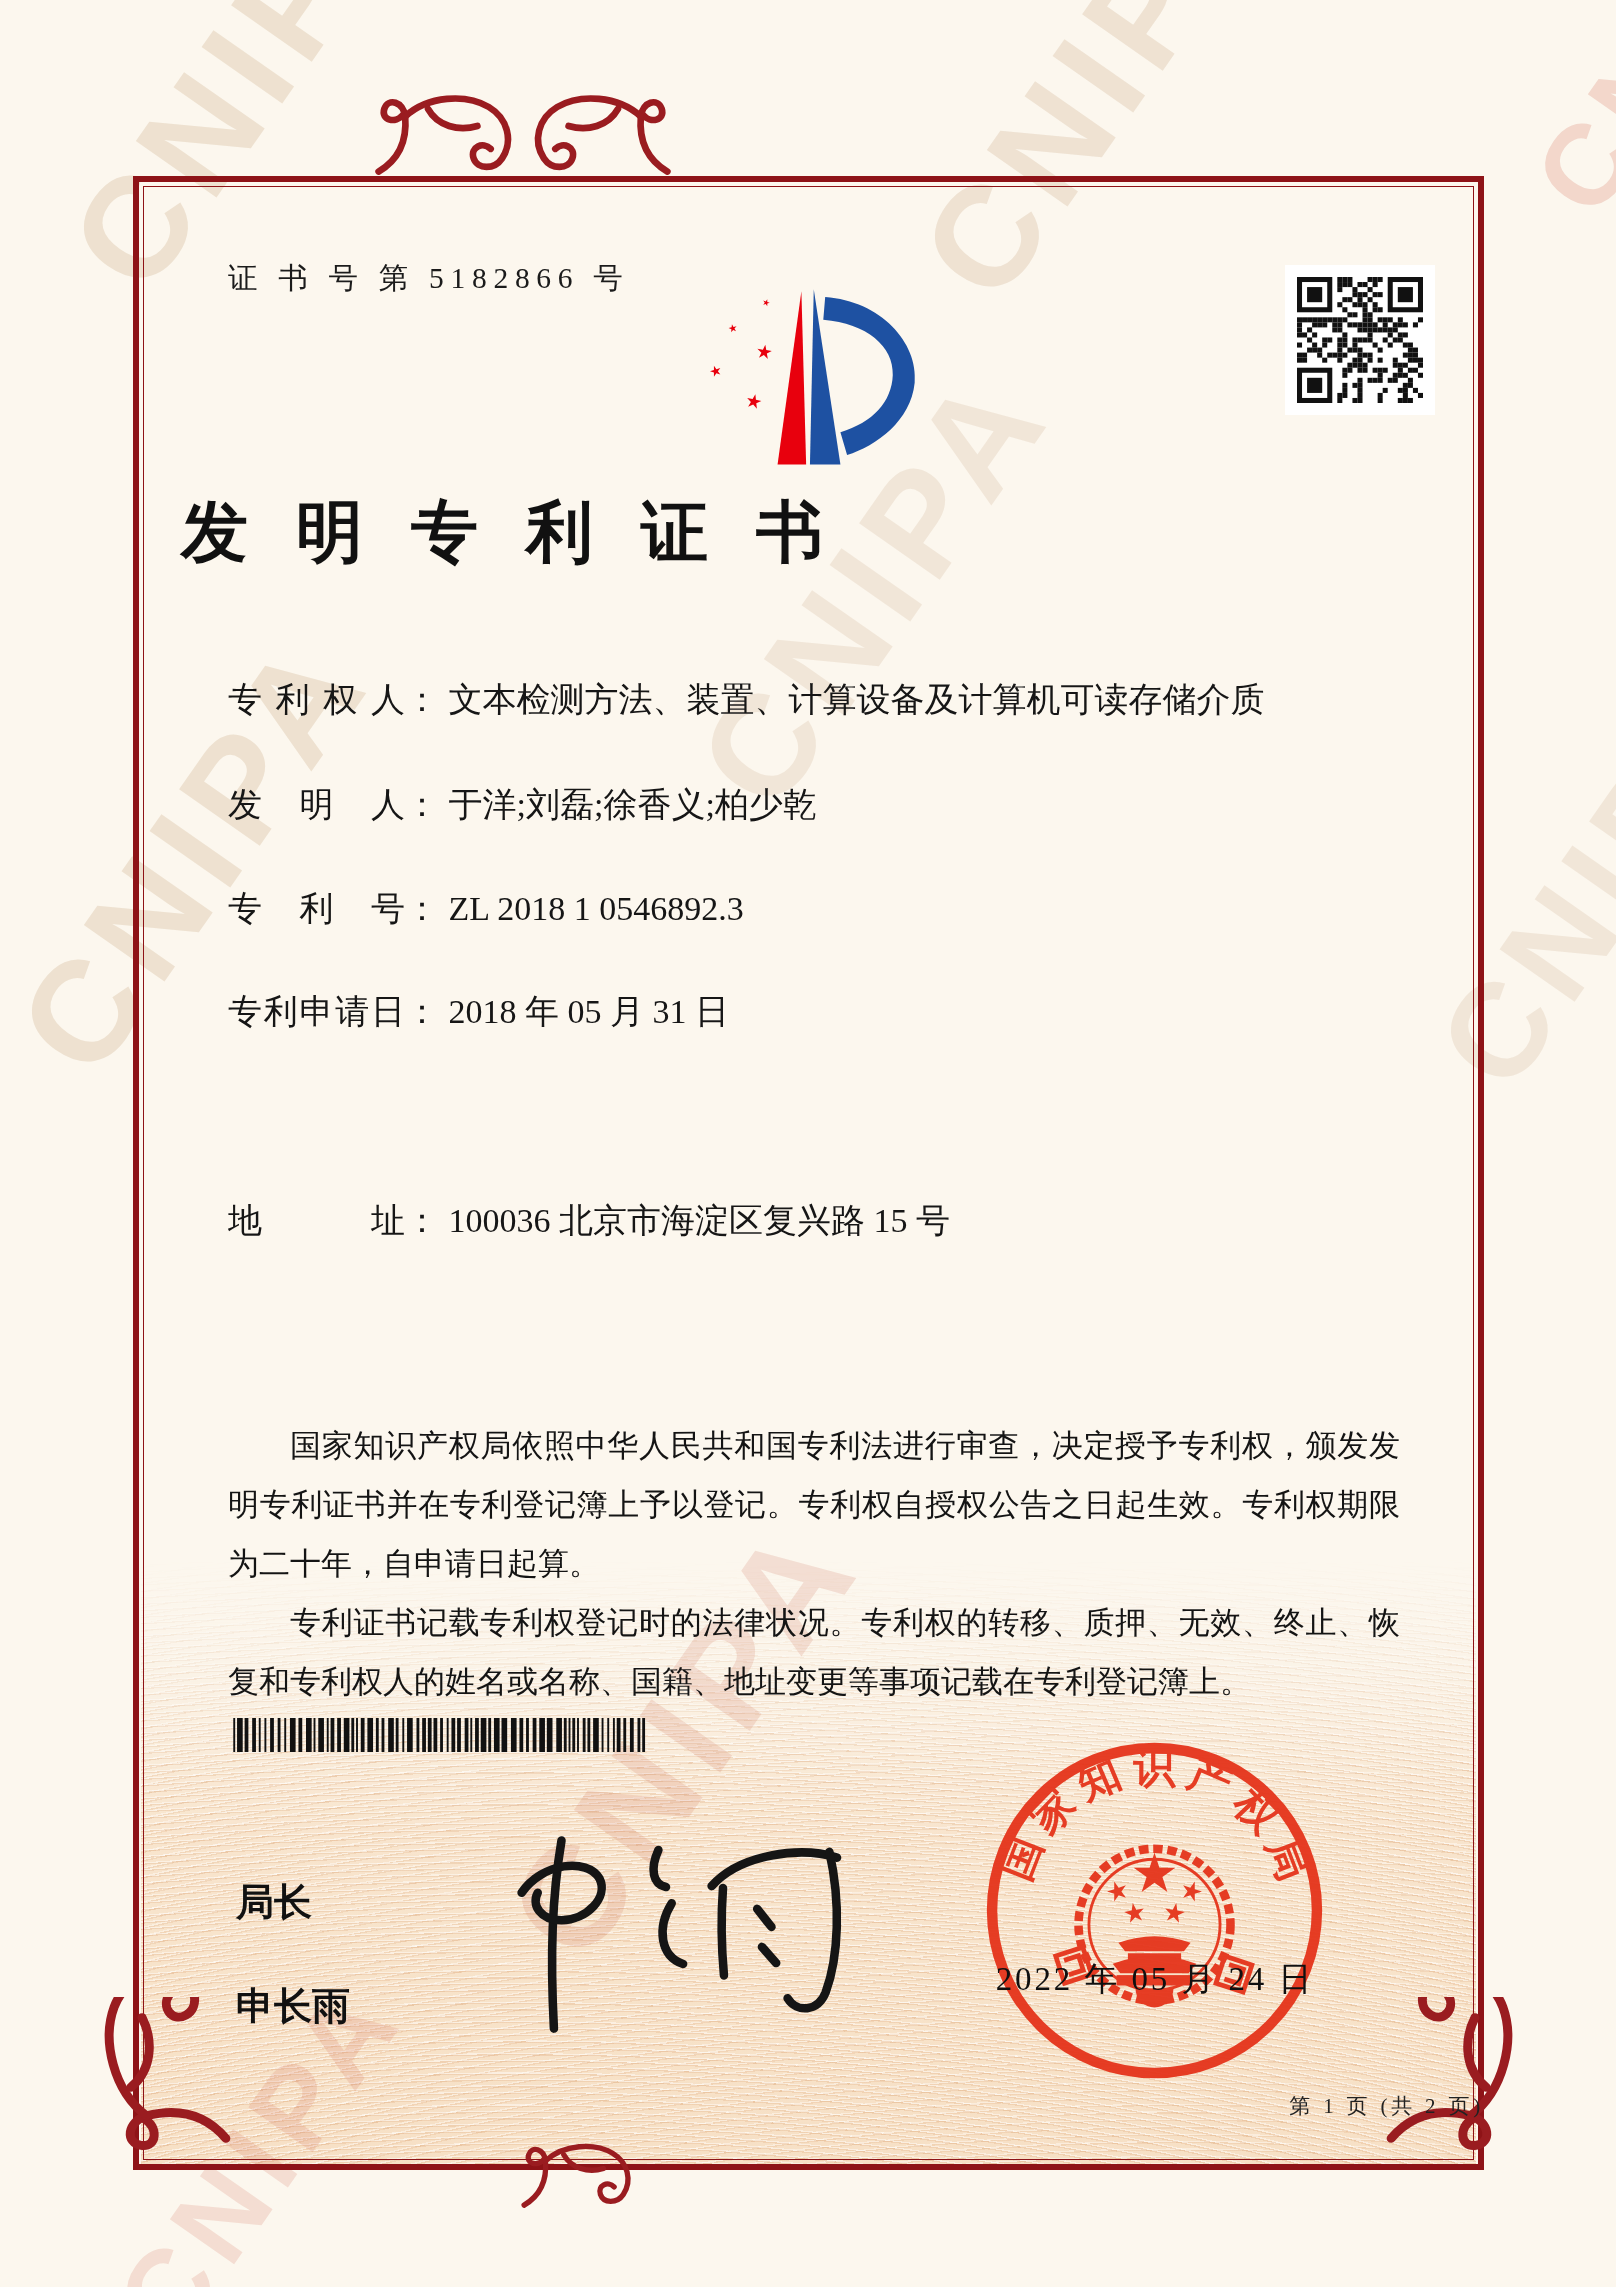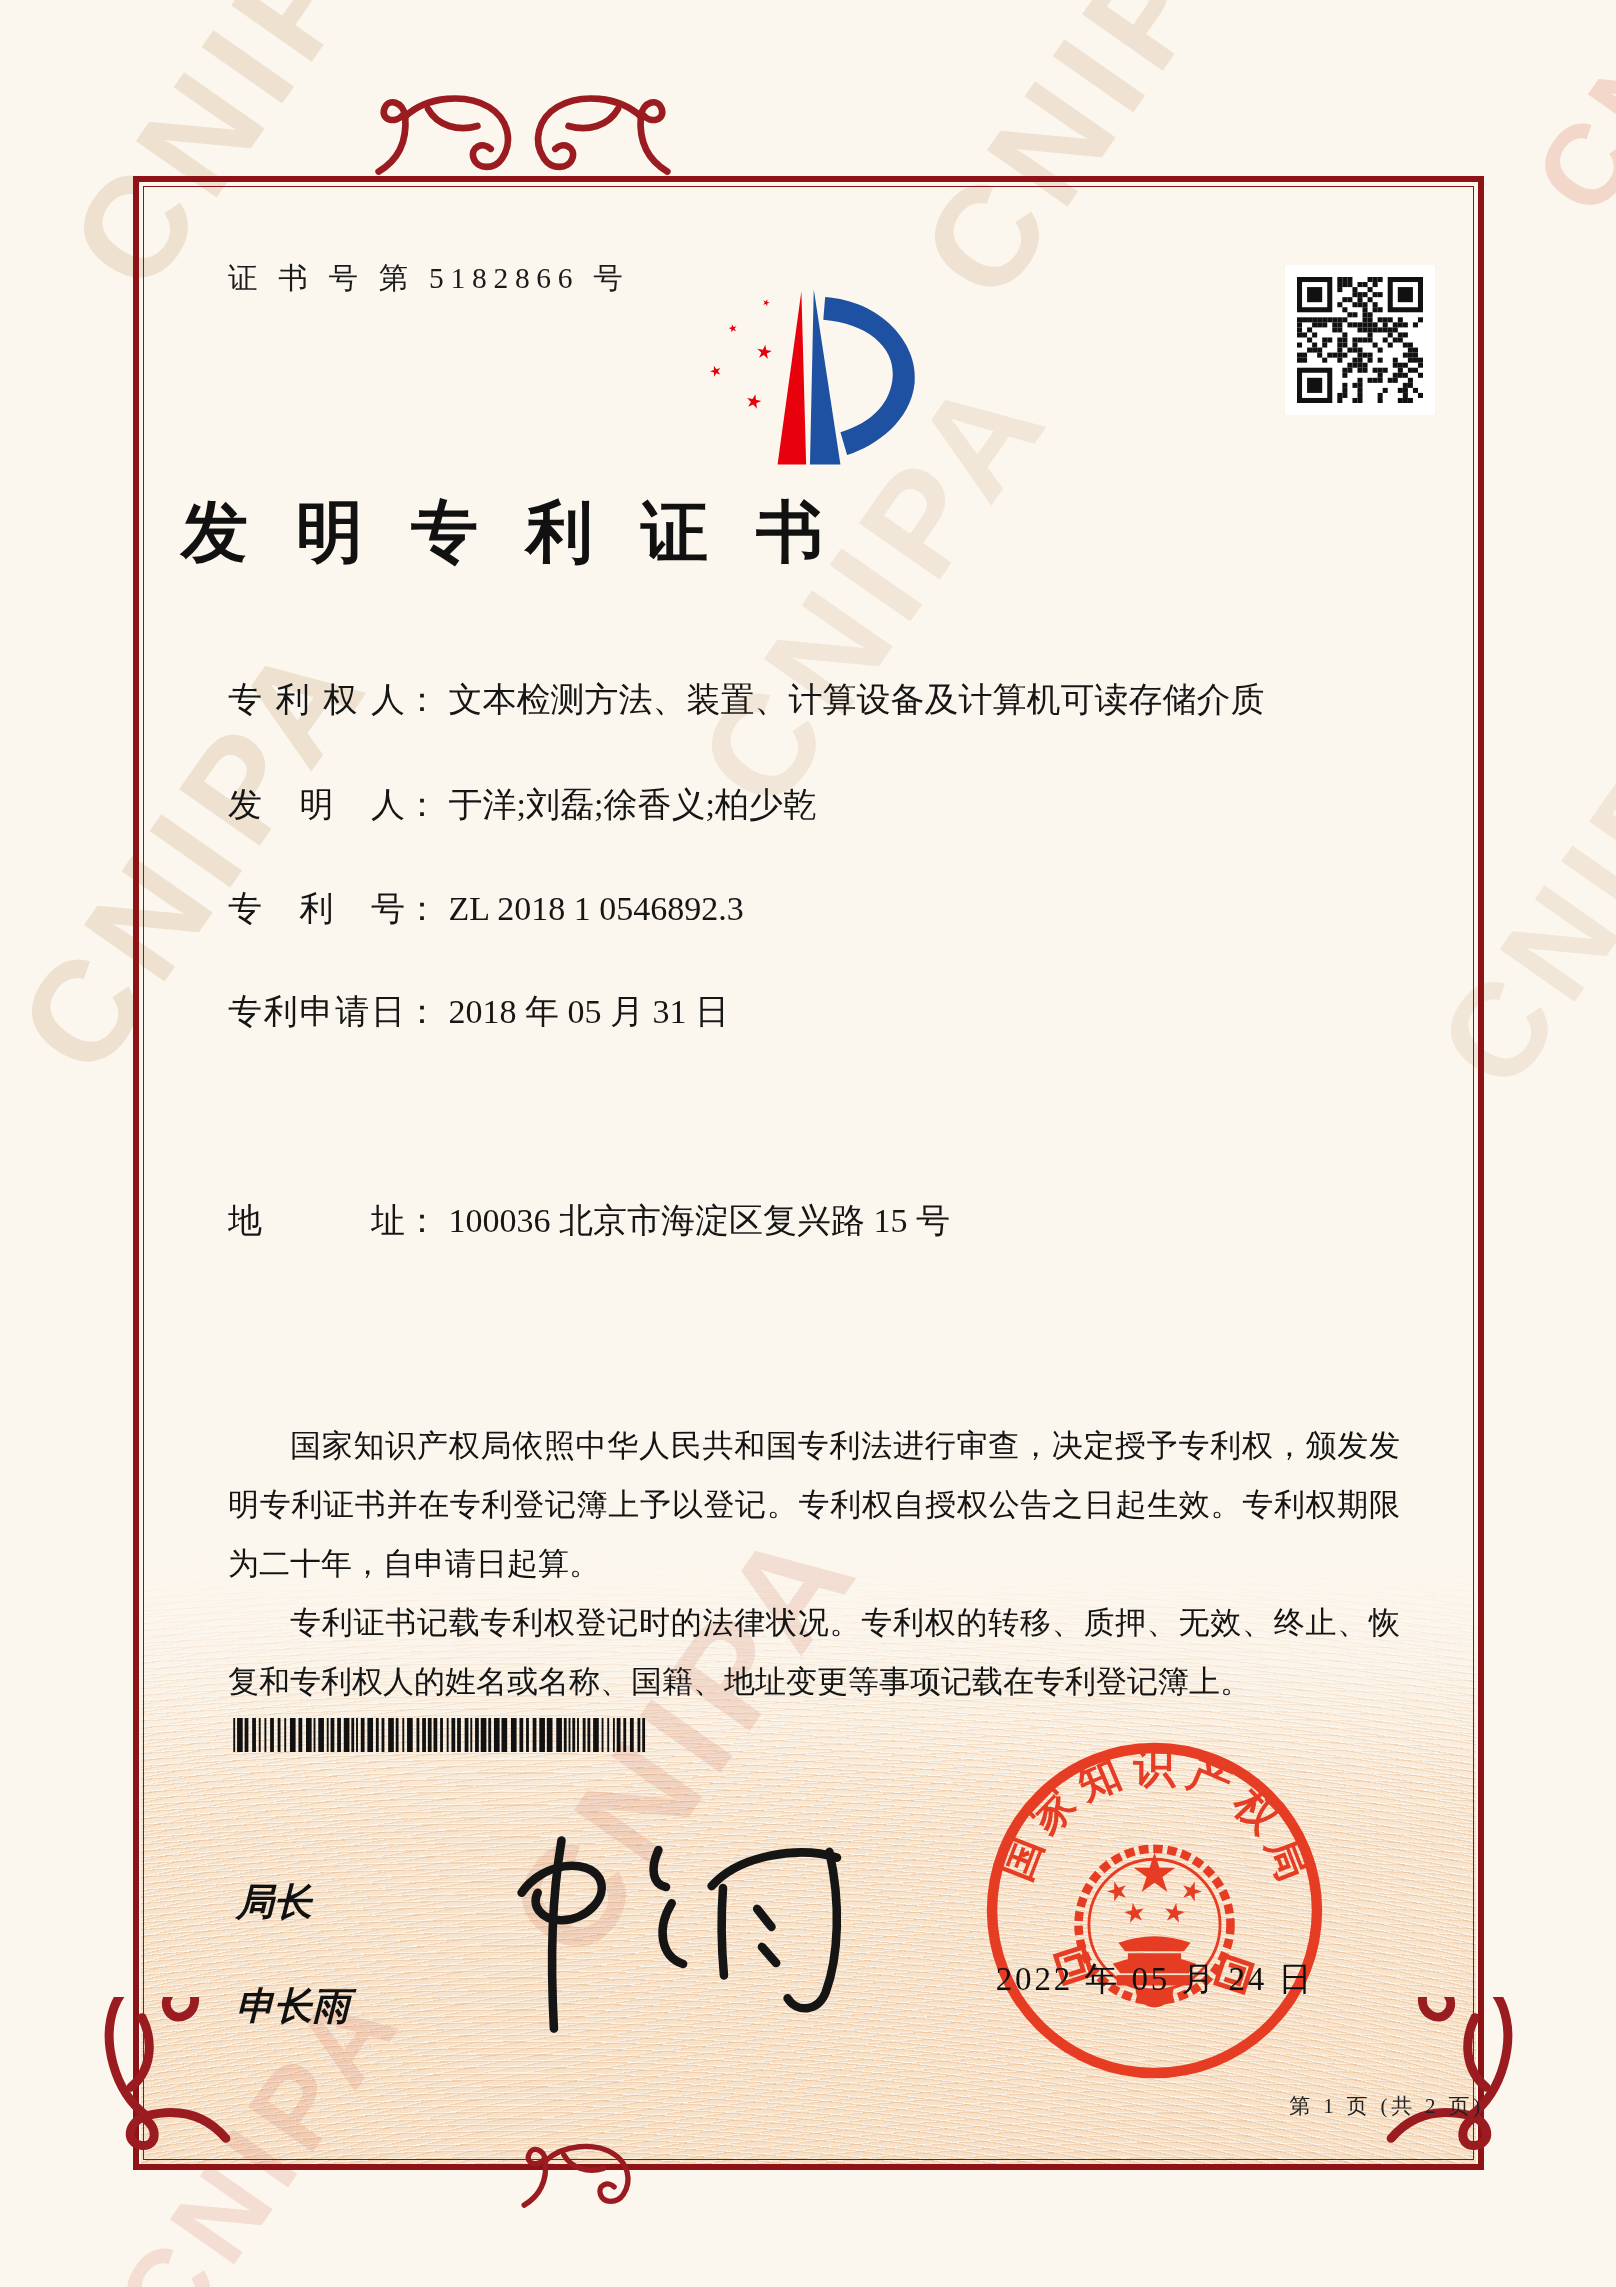--- a/index.html
+++ b/index.html
@@ -74,21 +74,21 @@
     font-size:31px; line-height:59px; text-align:justify; text-justify:inter-ideograph;
     color:#141414;
   }
   .paras p{margin:0; text-indent:2em;}
   .barcode{position:absolute; left:232px; top:1718px;}
   .signer{
     position:absolute; left:236px; top:1877px;
     font-family:"Liberation Sans","DejaVu Sans",sans-serif;
     font-weight:600; font-size:38px; color:#111;
   }
-  .signer div{margin-bottom:53px;font-style:italic;}
+  .signer div{margin-bottom:53px;}
   .signature{position:absolute; left:495px; top:1812px;}
   .seal{position:absolute; left:974px; top:1730px; opacity:.95;}
   .seal-date{
     position:absolute; left:1155px; top:1957px; transform:translateX(-50%);
     font-size:33px; letter-spacing:2.9px; color:#101010; white-space:nowrap; z-index:6;
   }
   .pageinfo{
     position:absolute; left:133px; width:1351px; top:2092px;
     text-align:right; font-size:21px; letter-spacing:3.8px; color:#222;
   }

